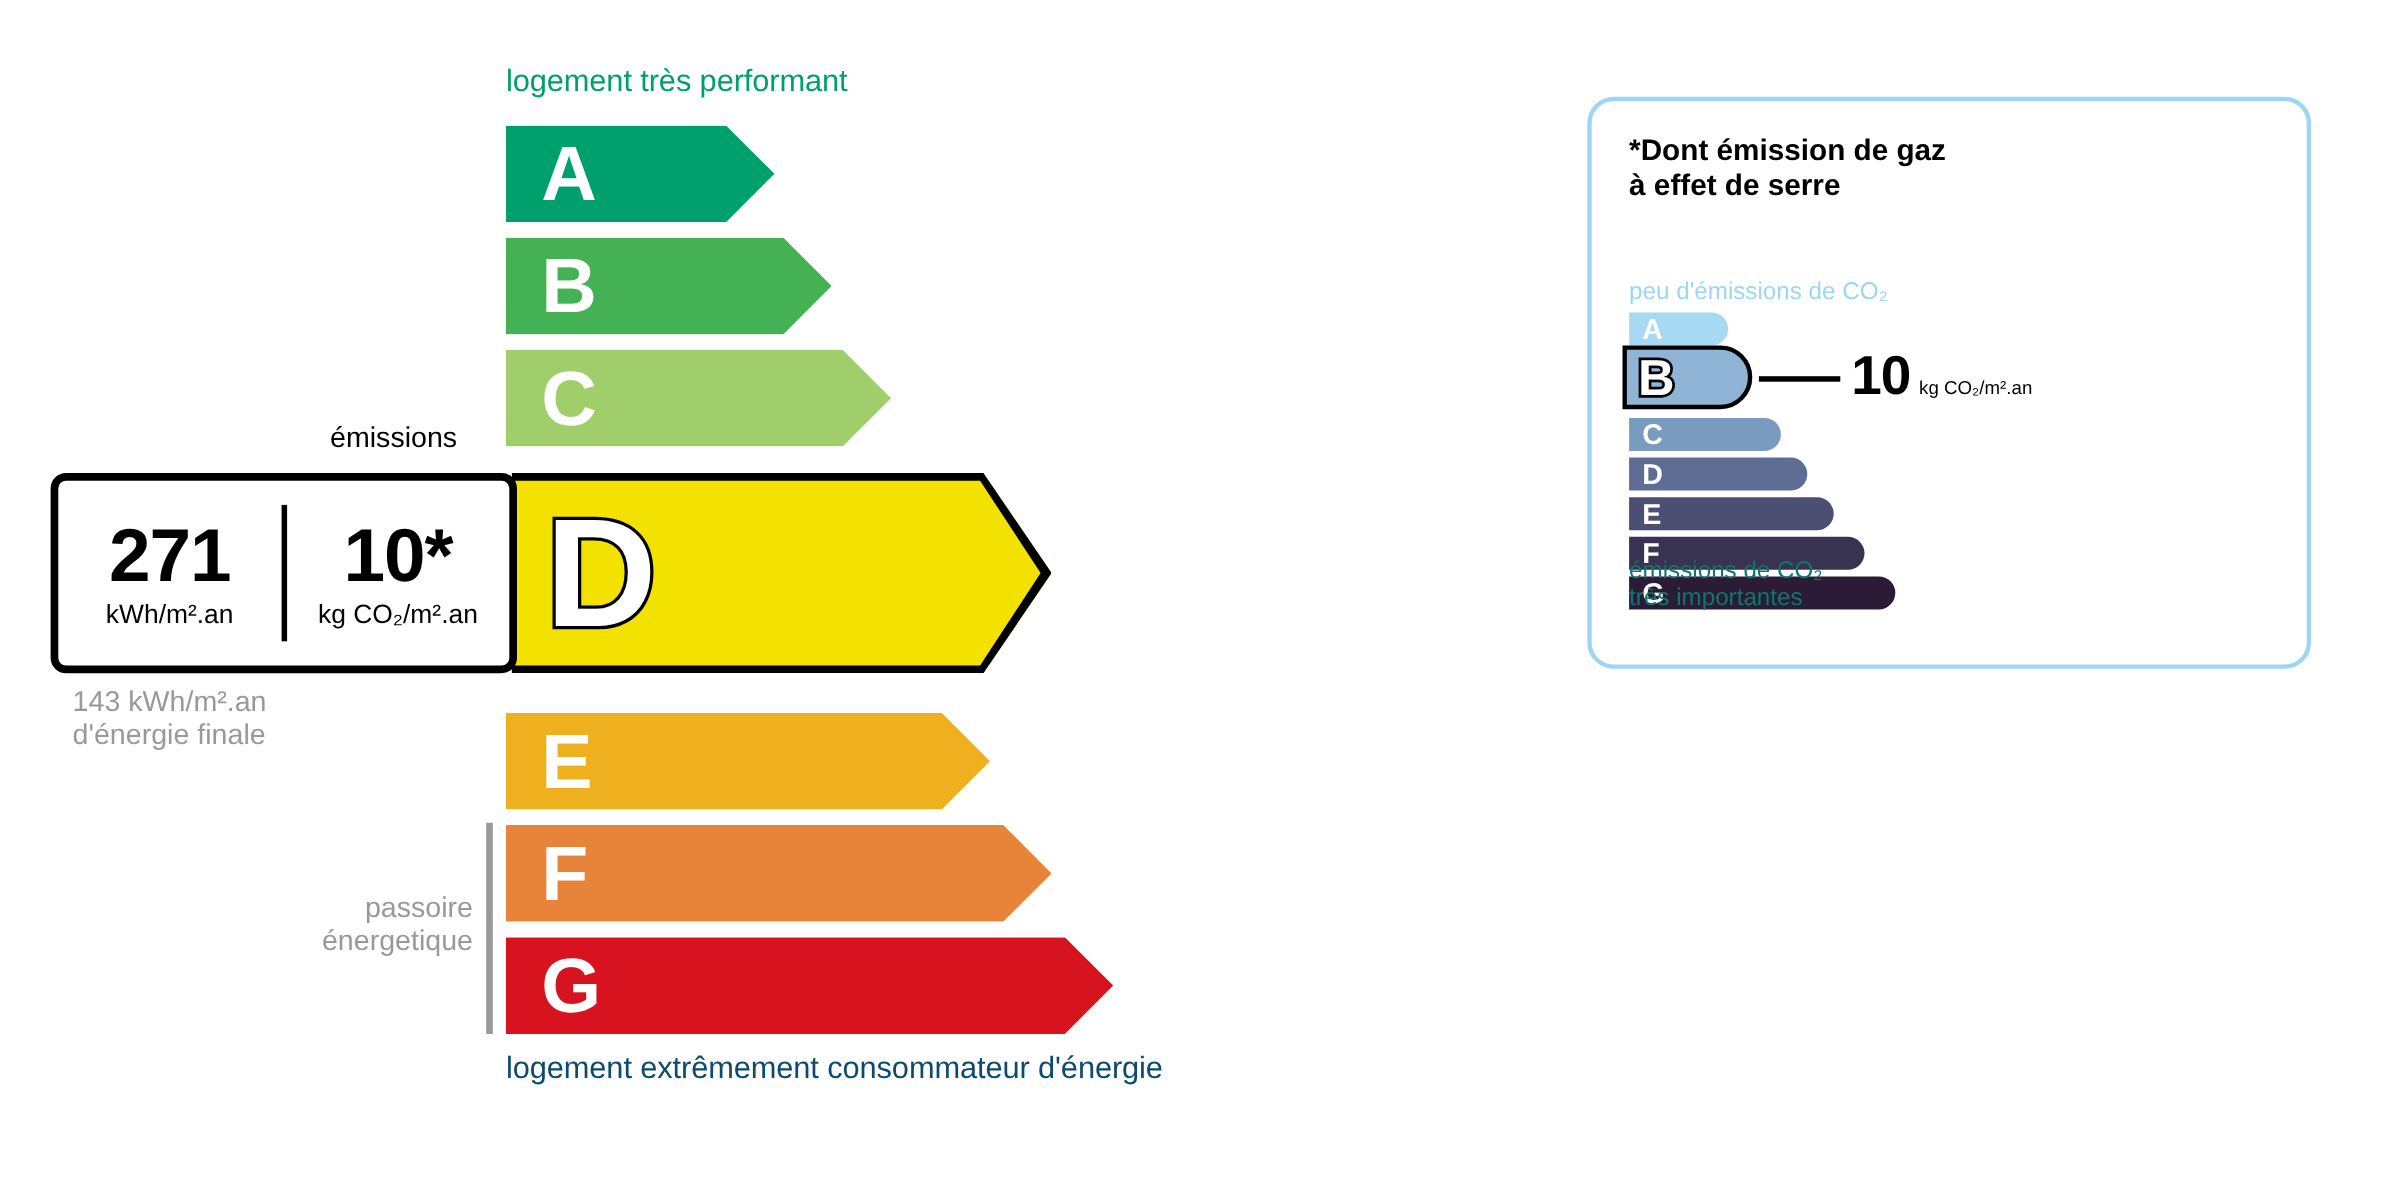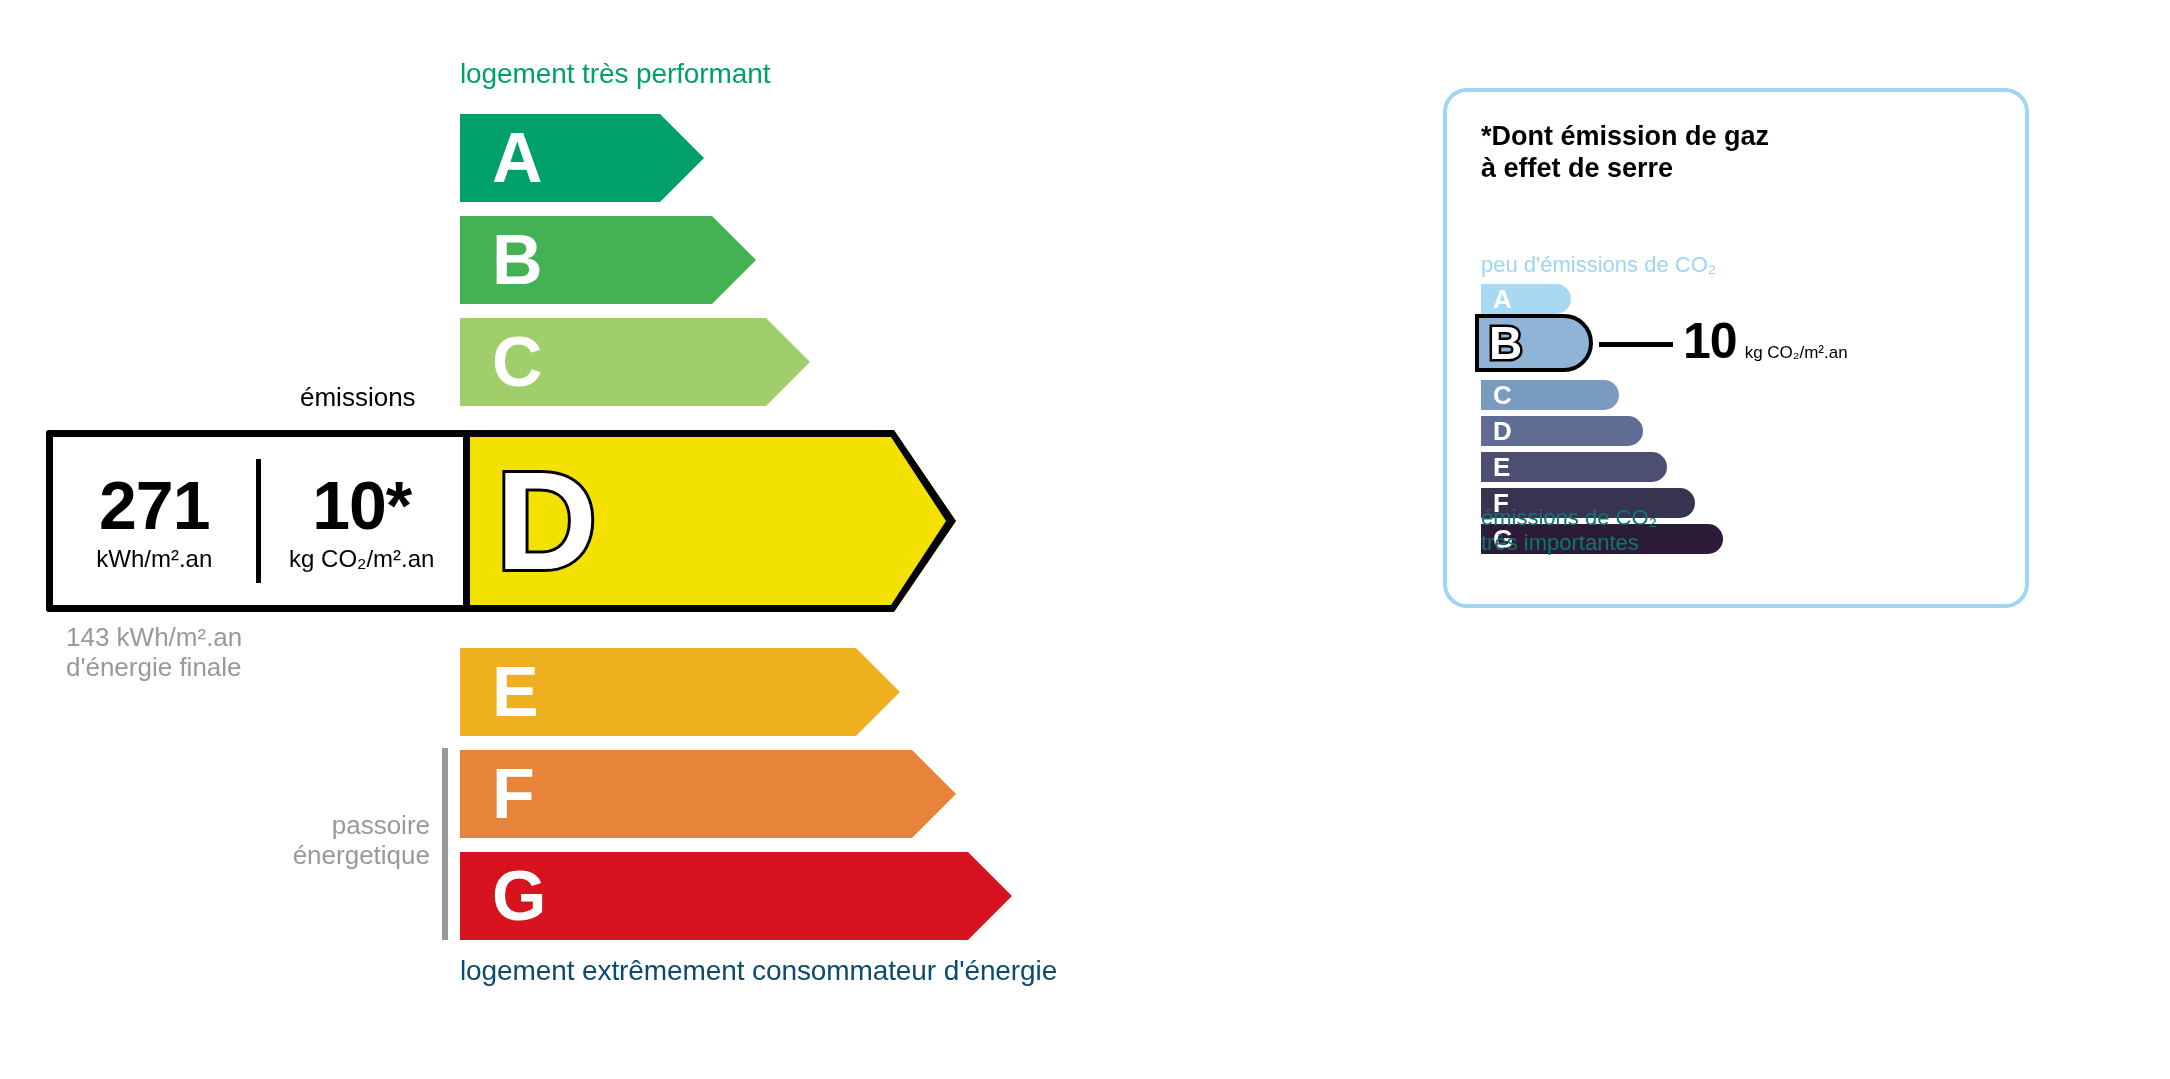--- a/index.html
+++ b/index.html
@@ -127,21 +127,21 @@
     z-index: 5;
   }
   #value-box {
     position: absolute;
     left: 0;
     top: 0;
     width: 424px;
     height: 182px;
     box-sizing: border-box;
     border: 7px solid #000000;
-    border-radius: 3px;
+    border-radius: 14px;
     background: #ffffff;
     display: flex;
     z-index: 6;
   }
   #value-box .cell {
     flex: 1;
     position: relative;
     display: flex;
     flex-direction: column;
     align-items: center;
@@ -215,21 +215,21 @@
     width: 6px;
     height: 192px;
     background: #999999;
   }
 
   
   #co2-panel {
     position: absolute;
     left: 1443px;
     top: 88px;
-    width: 586px;
+    width: 658px;
     height: 520px;
     box-sizing: border-box;
     border: 4px solid #9ed5f2;
     border-radius: 24px;
     background: #ffffff;
   }
   #co2-title {
     position: absolute;
     left: 34px;
     top: 28px;

